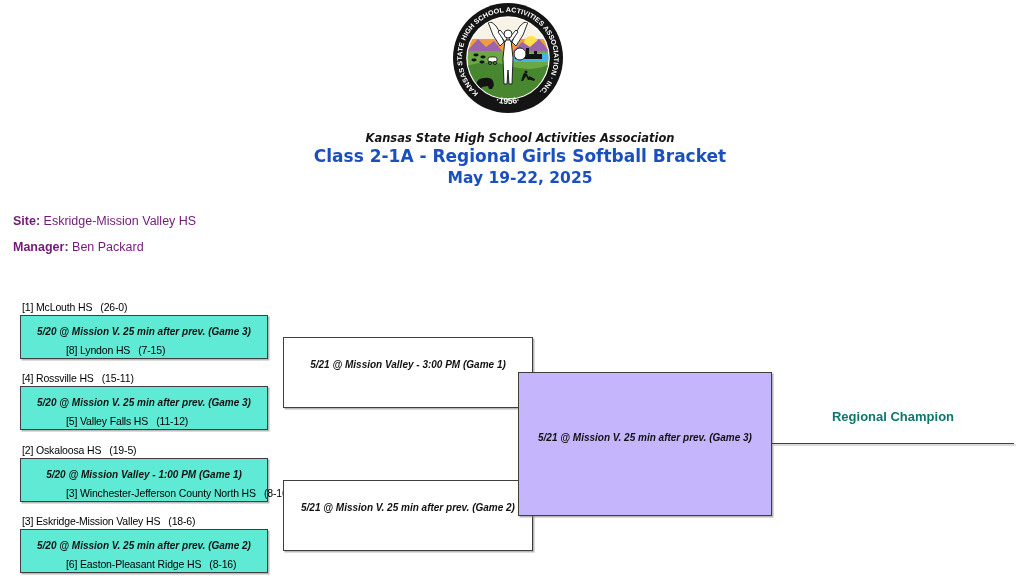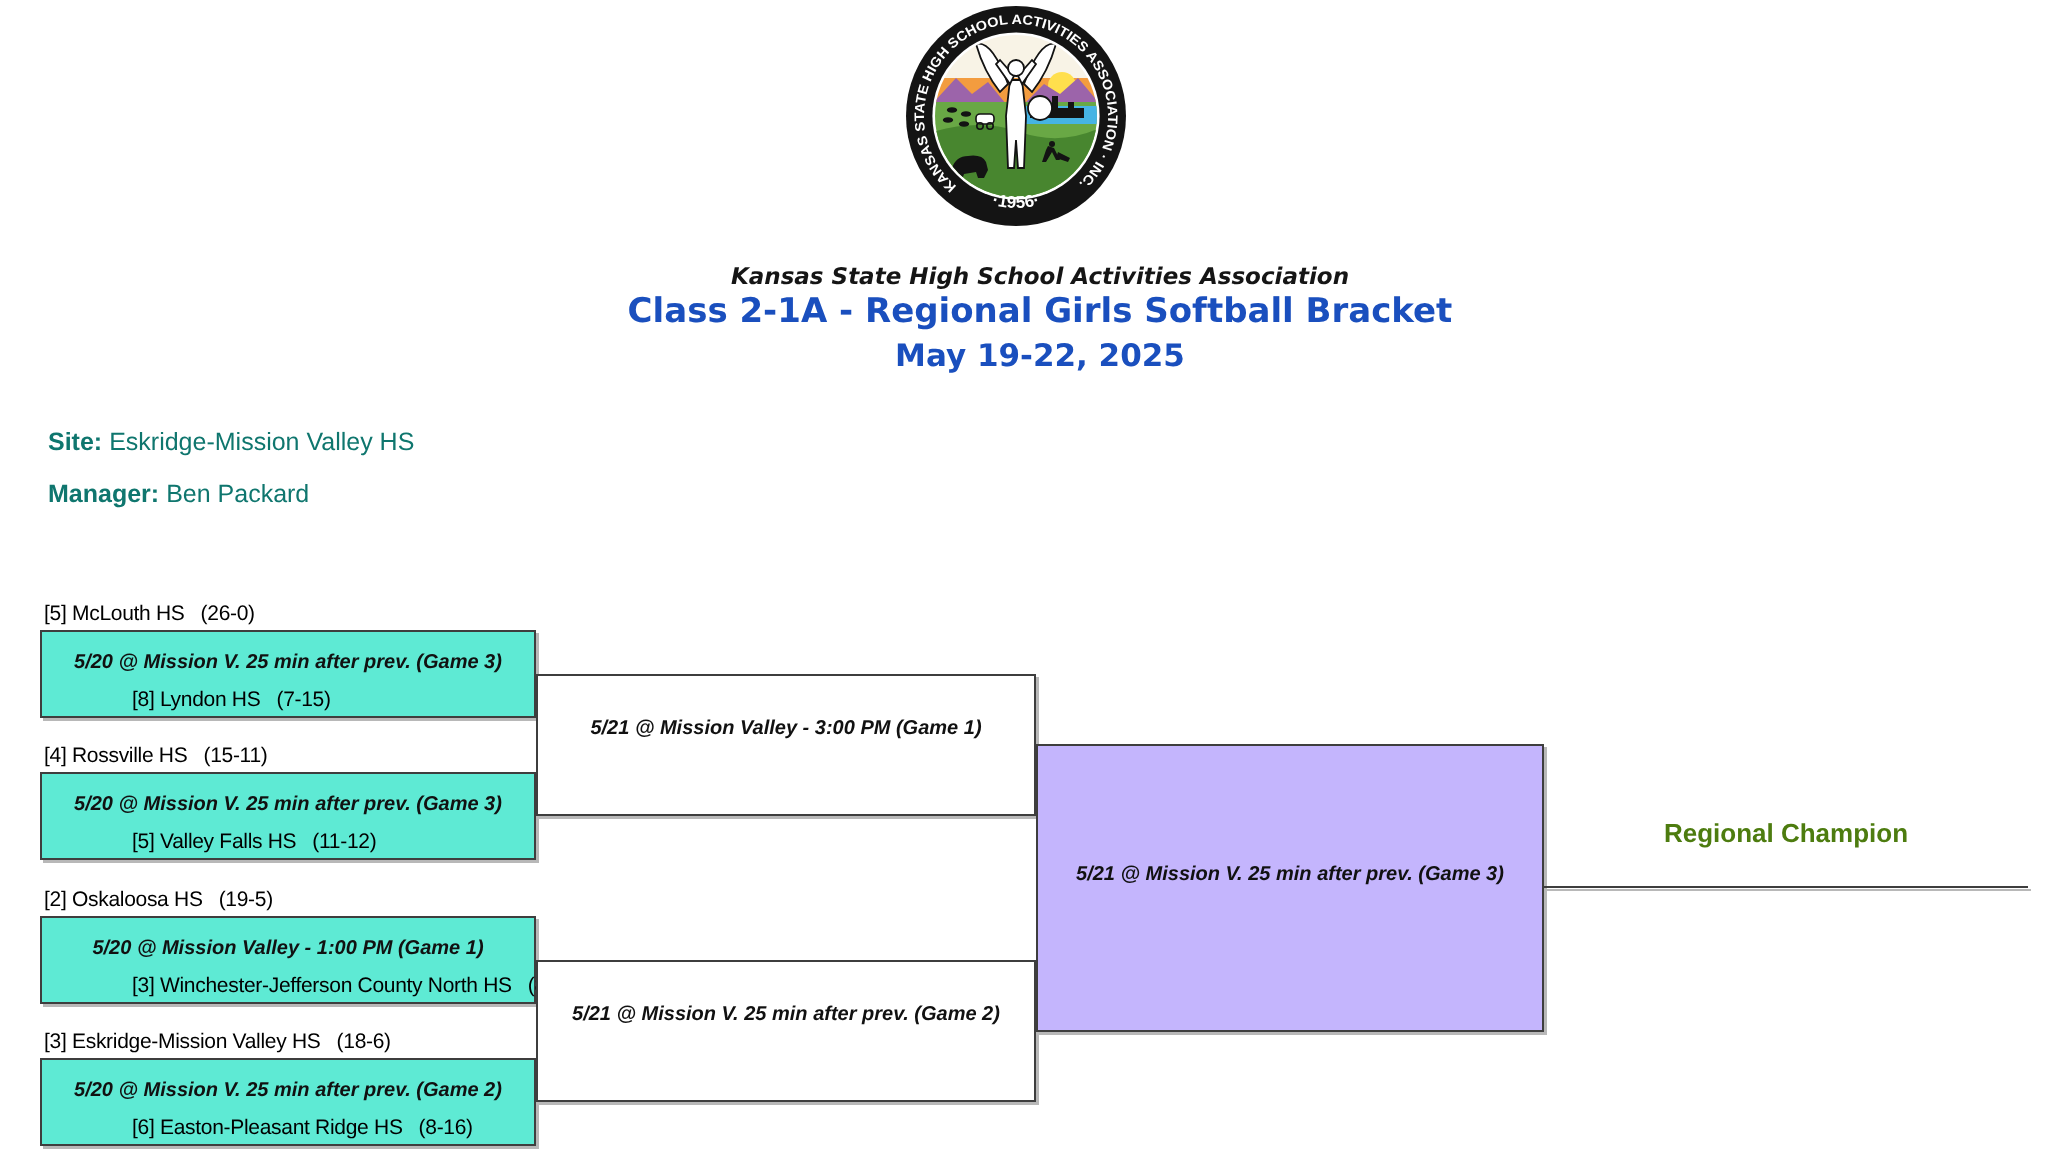--- a/index.html
+++ b/index.html
@@ -7,44 +7,44 @@
         font-family:"Liberation Sans",sans-serif;color:#000;}
 
   
   .logo{position:absolute;left:452px;top:2px;width:112px;height:112px;}
   .assoc{position:absolute;left:0;top:131px;width:1040px;text-align:center;
          font-family:"DejaVu Sans",sans-serif;font-size:11.5px;font-weight:bold;font-style:italic;color:#151515;}
   .title{position:absolute;left:0;top:146px;width:1040px;text-align:center;
          font-family:"DejaVu Sans",sans-serif;font-size:17px;font-weight:bold;color:#1a4fbe;}
   .dates{position:absolute;left:0;top:169px;width:1040px;text-align:center;
          font-family:"DejaVu Sans",sans-serif;font-size:15.5px;font-weight:bold;color:#1a4fbe;}
-  .inforow{position:absolute;left:24px;font-size:12.5px;color:#0f766e;}
+  .inforow{position:absolute;left:13px;font-size:12.5px;color:#701a75;}
   .inforow b{font-weight:bold;}
   .site-row{top:214px;}
   .manager-row{top:240px;}
 
   
   .game{position:absolute;left:20px;width:248px;}
   .gbox{position:absolute;left:0;top:0;width:248px;height:44px;box-sizing:border-box;
         border:1px solid #3e3e3e;box-shadow:1.5px 1.5px 0 rgba(125,125,125,0.55);background:#5eead4;}
   .team{position:absolute;white-space:nowrap;font-size:10.5px;letter-spacing:-0.15px;color:#000;line-height:13px;}
   .team-top{top:-14px;left:2px;}
   .team-bot{bottom:1px;left:2px;padding-left:43px;}
   .trec{margin-left:8px;}
   .ginfo{position:absolute;left:0;top:10px;width:100%;text-align:center;
          font-size:10px;font-weight:bold;font-style:italic;color:#111;}
-  .sfbox{position:absolute;left:268px;width:250px;height:71px;box-sizing:border-box;
+  .sfbox{position:absolute;left:283px;width:250px;height:71px;box-sizing:border-box;
          border:1px solid #3e3e3e;box-shadow:1.5px 1.5px 0 rgba(125,125,125,0.55);background:#fff;}
   .sfinfo{position:absolute;left:0;top:21px;width:100%;text-align:center;
           font-size:10px;font-weight:bold;font-style:italic;color:#111;}
   .finalbox{position:absolute;left:518px;top:372px;width:254px;height:144px;box-sizing:border-box;
             border:1px solid #3e3e3e;box-shadow:1.5px 1.5px 0 rgba(125,125,125,0.55);background:#c4b5fd;}
   .finfo{top:59px;}
   .champ-label{position:absolute;left:772px;top:409px;width:242px;text-align:center;
-               font-size:13px;font-weight:bold;color:#4d7c0f;}
+               font-size:13px;font-weight:bold;color:#0f766e;}
   .champ-line{position:absolute;left:772px;top:443px;width:242px;height:0;
               border-top:1px solid #3e3e3e;box-shadow:1.5px 1.5px 0 rgba(125,125,125,0.55);}
 </style>
 </head>
 <body>
 
 <div class="page">
 
   <svg class="logo" viewBox="0 0 112 112" xmlns="http://www.w3.org/2000/svg" xmlns:xlink="http://www.w3.org/1999/xlink">
     <defs>
@@ -109,21 +109,21 @@
     <b>Site:</b>
     <span>Eskridge-Mission Valley HS</span>
   </div>
   <div class="inforow manager-row">
     <b>Manager:</b>
     <span>Ben Packard</span>
   </div>
 
   <div class="game" style="top:315px">
     <div class="team team-top">
-      <span>[5] McLouth HS</span><span class="trec">(26-0)</span>
+      <span>[1] McLouth HS</span><span class="trec">(26-0)</span>
     </div>
     <div class="gbox">
       <div class="ginfo">5/20 @ Mission V. 25 min after prev. (Game 3)</div>
       <div class="team team-bot">
         <span>[8] Lyndon HS</span><span class="trec">(7-15)</span>
       </div>
     </div>
   </div>
 
   <div class="game" style="top:386px">

